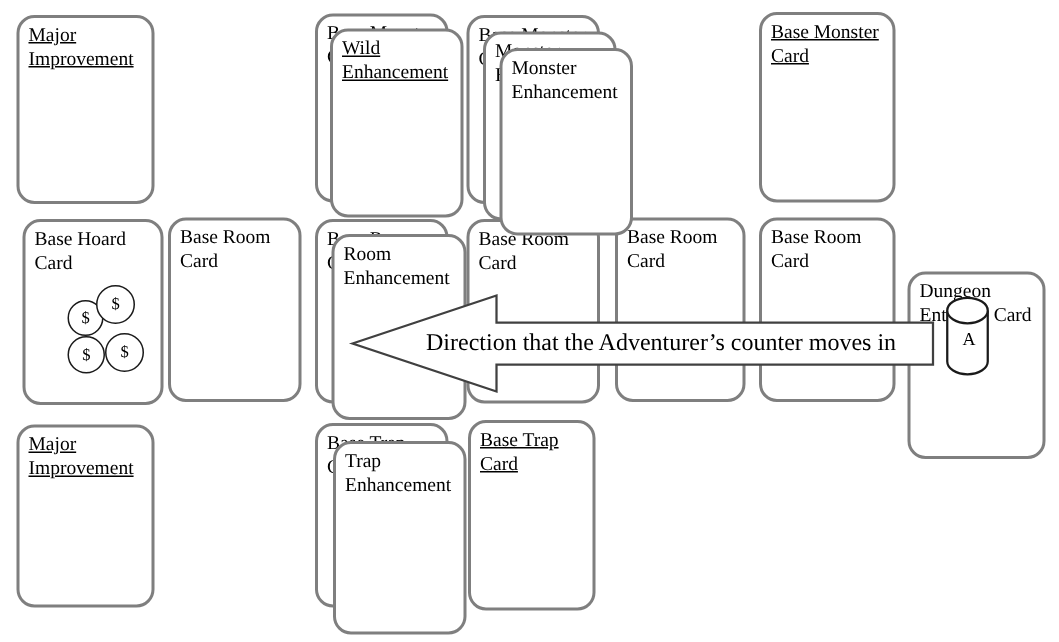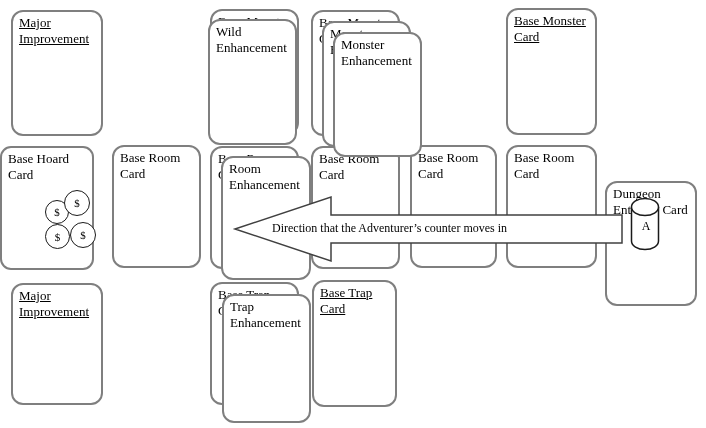--- a/index.html
+++ b/index.html
@@ -30,41 +30,41 @@
     border-radius:50%;
     display:flex;align-items:center;justify-content:center;
     font-size:11px;
     z-index:10;
   }
   #arrow-overlay{
     position:absolute;left:0;top:0;width:706px;height:428px;
     z-index:40;pointer-events:none;
   }
   .arrow-text{
-    position:absolute;left:272px;top:221px;
-    font-size:12px;line-height:15px;
+    position:absolute;left:284px;top:221px;
+    font-size:16px;line-height:15px;
     z-index:41;white-space:nowrap;
   }
   .counter-letter{
     position:absolute;left:632px;top:219px;width:28px;
     text-align:center;font-size:12px;line-height:14px;
     z-index:31;
   }
   .z-top-row{z-index:20;text-decoration:underline;}
   .z-mid-row{z-index:5;}
   .z-stack1{z-index:6;}
   .z-stack2{z-index:7;}
   .z-stack3{z-index:8;}
 </style>
 </head>
 <body>
 
 <div id="canvas">
 
-  <div class="card z-mid-row" style="left:0;top:146px;width:94px;height:124px;border-radius:11px;">
+  <div class="card z-mid-row" style="left:15px;top:146px;width:94px;height:124px;">
     <span>Base Hoard Card</span>
   </div>
 
   <div class="coin" style="left:45px;top:200px;width:24px;height:24px;">
       <span>$</span>
     </div>
   <div class="coin" style="left:64px;top:190px;width:26px;height:26px;">
       <span>$</span>
     </div>
   <div class="coin" style="left:45px;top:224px;width:25px;height:25px;">
@@ -99,21 +99,21 @@
   </div>
   <div class="counter-letter">A</div>
 
   <div class="card z-top-row" style="left:11px;top:10px;width:92px;height:126px;">
     <span>Major Improvement</span>
   </div>
 
   <div class="card z-stack1" style="left:210px;top:9px;width:89px;height:126px;">
     <span>Base Monster Card</span>
   </div>
-  <div class="card z-stack2" style="left:208px;top:19px;width:89px;height:126px;">
+  <div class="card z-stack2" style="left:220px;top:19px;width:89px;height:126px;text-decoration:underline;">
     <span>Wild Enhancement</span>
   </div>
 
   <div class="card z-stack1" style="left:311px;top:10px;width:89px;height:126px;">
     <span>Base Monster Card</span>
   </div>
   <div class="card z-stack2" style="left:322px;top:21px;width:89px;height:126px;">
     <span>Monster Enhancement</span>
   </div>
   <div class="card z-stack3" style="left:333px;top:32px;width:89px;height:125px;">

